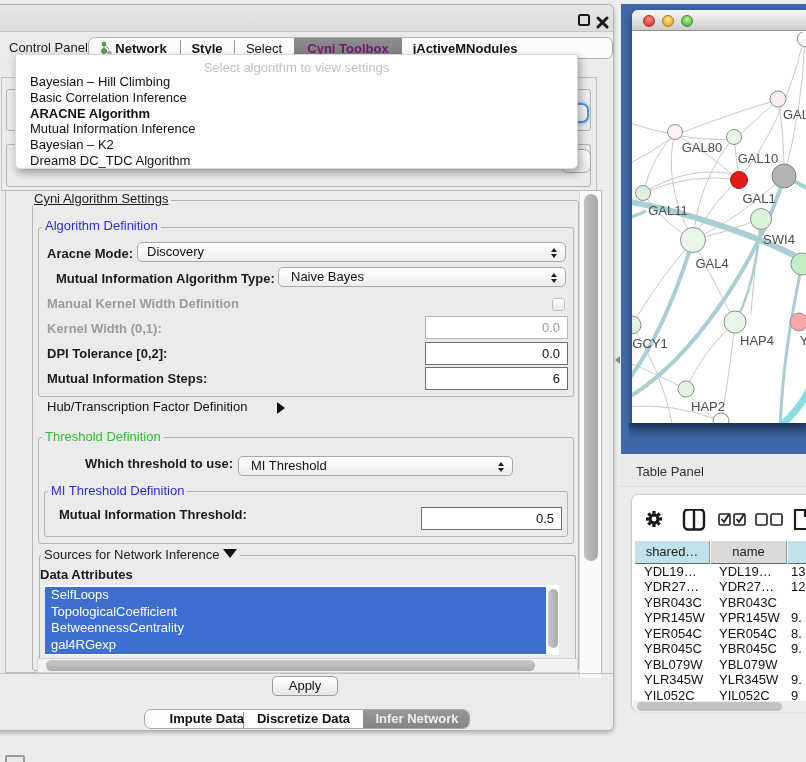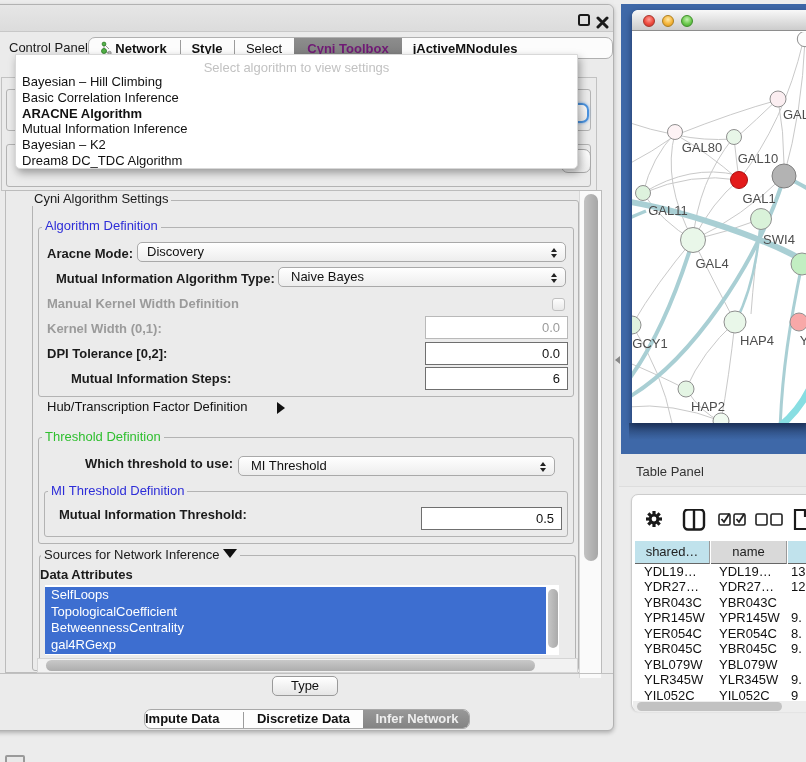--- a/index.html
+++ b/index.html
@@ -187,21 +187,21 @@
 
   <div class="abs" style="left:10px; top:72px; width:596px; height:114px; border:1px solid #c2c2c2;"></div>
   <div class="abs" style="left:15px; top:84px; width:585px; height:42px; border:1px solid #b3b3b3; border-radius:3px;"></div>
   <div class="abs" style="left:568px; top:98px; width:30px; height:20px; border:2.5px solid #4a92de; border-radius:7px; box-shadow:0 0 3px #70a8e8; background:linear-gradient(#fdfdfd,#ececec);"></div>
   <div class="abs" style="left:15px; top:139px; width:585px; height:43px; border:1px solid #b3b3b3; border-radius:3px;"></div>
   <div class="abs" style="left:570px; top:144px; width:30px; height:24px; border:1px solid #a9a9a9; border-radius:7px; background:linear-gradient(#fdfdfd,#ececec);"></div>
 
   <div class="abs" style="left:14px; top:185px; width:597px; height:483px; border:1px solid #bcbcbc; background:#ebebeb;"></div>
 
   <div class="group" style="left:41px; top:195px; width:547px; height:471px;"></div>
-  <div class="gtitle" style="left:40px; top:186px; color:#1b1b1b;">Cyni Algorithm Settings</div>
+  <div class="gtitle" style="left:40px; top:186px; color:#1b1b1b;text-decoration:underline;">Cyni Algorithm Settings</div>
 
   <div class="group" style="left:47px; top:222px; width:536px; height:170px;"></div>
   <div class="gtitle" style="left:51px; top:213px; color:#2d2dd8;">Algorithm Definition</div>
 
   <div class="lbl abs" style="left:56px; top:241px;">Aracne Mode:</div>
   <div class="combo" style="left:146px; top:237px; width:429px; height:20px; line-height:18px; padding-left:9px;">Discovery<span class="arr">
         <i class="up"></i>
         <i class="dn"></i>
       </span></div>
 
@@ -213,31 +213,31 @@
 
   <div class="lbl abs dis" style="left:56px; top:291px;">Manual Kernel Width Definition</div>
   <div class="abs" style="left:561px; top:293px; width:13px; height:13px; border:1px solid #c0c0c0; border-radius:3px; background:linear-gradient(#fdfdfd,#e9e9e9);"></div>
 
   <div class="lbl abs dis" style="left:56px; top:316px;">Kernel Width (0,1):</div>
   <div class="field" style="left:434px; top:311px; width:143px; border-color:#b9b9b9; color:#9b9b9b;">0.0</div>
 
   <div class="lbl abs" style="left:56px; top:341px;">DPI Tolerance [0,2]:</div>
   <div class="field" style="left:434px; top:337px; width:143px;">0.0</div>
 
-  <div class="lbl abs" style="left:56px; top:366px;margin-left:24px;">Mutual Information Steps:</div>
+  <div class="lbl abs" style="left:56px; top:366px;">Mutual Information Steps:</div>
   <div class="field" style="left:434px; top:362px; width:143px;">6</div>
 
   <div class="abs" style="left:56px; top:394px; font-size:13px; color:#111; white-space:nowrap;">Hub/Transcription Factor Definition</div>
   <div class="abs" style="left:286px; top:397px; width:0; height:0; border-top:6px solid transparent; border-bottom:6px solid transparent; border-left:8px solid #111;"></div>
 
   <div class="group" style="left:47px; top:432px; width:536px; height:107px;"></div>
   <div class="gtitle" style="left:51px; top:424px; color:#2fbf2f;">Threshold Definition</div>
 
   <div class="lbl abs" style="left:94px; top:451px;">Which threshold to use:</div>
-  <div class="combo" style="left:247px; top:451px; width:317px; height:20px; line-height:18px;">MI Threshold<span class="arr">
+  <div class="combo" style="left:247px; top:451px; width:275px; height:20px; line-height:18px;">MI Threshold<span class="arr">
         <i class="up"></i>
         <i class="dn"></i>
       </span></div>
 
   <div class="group" style="left:53px; top:486px; width:524px; height:46px;"></div>
   <div class="gtitle" style="left:57px; top:478px; color:#2d2dd8;">MI Threshold Definition</div>
 
   <div class="lbl abs" style="left:68px; top:502px;">Mutual Information Threshold:</div>
   <div class="field" style="left:430px; top:502px; width:141px;">0.5</div>
 
@@ -252,34 +252,34 @@
   </div>
   <div class="abs" style="left:557px; top:584px; width:10px; height:59px; background:linear-gradient(90deg,#c6c6c6,#aaaaaa); border-radius:5px;"></div>
 
   <div class="abs" style="left:46px; top:653px; width:541px; height:15px; background:#f2f2f2; border:1px solid #d5d5d5;"></div>
   <div class="abs" style="left:55px; top:655px; width:489px; height:11px; background:linear-gradient(#c9c9c9,#adadad); border-radius:6px;"></div>
 
   <div class="abs" style="left:588px; top:186px; width:22px; height:487px; background:#fafafa; border-left:1px solid #d8d8d8;"></div>
   <div class="abs" style="left:593px; top:189px; width:14px; height:367px; background:linear-gradient(90deg,#c2c2c2,#a6a6a6); border-radius:7px;"></div>
 
   <div class="abs" style="left:0; top:668px; width:622px; height:1px; background:#c0c0c0;"></div>
-  <div class="abs" style="left:281px; top:671px; width:66px; height:20px; background:linear-gradient(#ffffff,#e6e6e6); border:1px solid #9a9a9a; border-radius:5px; font-size:13px; color:#111; text-align:center; line-height:18px;">Type</div>
+  <div class="abs" style="left:281px; top:671px; width:66px; height:20px; background:linear-gradient(#ffffff,#e6e6e6); border:1px solid #9a9a9a; border-radius:5px; font-size:13px; color:#111; text-align:center; line-height:18px;">Apply</div>
 
   <div class="abs" style="left:153px; top:704px; width:326px; height:20px; background:#fdfdfd; border:1px solid #a8a8a8; border-radius:7px; overflow:hidden;">
     <div class="abs" style="left:98px; top:2px; width:1px; height:16px; background:#9c9c9c;"></div>
     <div class="abs" style="left:218px; top:0; width:108px; height:20px; background:linear-gradient(#989898,#828282);"></div>
-    <div class="abs" style="left:0; top:1px; width:99px; font-size:13px; font-weight:bold; color:#111; text-align:left;">Impute Data</div>
+    <div class="abs" style="left:0; top:1px; width:99px; font-size:13px; font-weight:bold; color:#111; text-align:right;">Impute Data</div>
     <div class="abs" style="left:99px; top:1px; width:119px; font-size:13px; font-weight:bold; color:#111; text-align:center;">Discretize Data</div>
     <div class="abs" style="left:218px; top:1px; width:108px; font-size:13px; font-weight:bold; color:#eeeeee; text-align:center;">Infer Network</div>
   </div>
 </div>
 
 <div class="abs" style="left:15px; top:54px; width:563px; height:115px; background:#fff; border:1px solid #d8d8d8; border-radius:0 0 5px 5px; box-shadow:2px 4px 9px rgba(0,0,0,0.35); z-index:5;">
   <div style="text-align:center; font-size:13px; color:#c2c2c2; padding-top:5px; height:15px;">Select algorithm to view settings</div>
-  <div style="font-size:13px; color:#111; padding-left:6px; line-height:15.8px; padding-top:4px;">
+  <div style="font-size:13px; color:#111; padding-left:6px; line-height:15.8px; padding-top:4px;margin-left:8px;">
     Bayesian – Hill Climbing<br>
     Basic Correlation Inference<br>
     <b>ARACNE Algorithm</b><br>
     Mutual Information Inference<br>
     Bayesian – K2<br>
     Dream8 DC_TDC Algorithm
   </div>
 </div>
 
 <div class="abs" style="left:5px; top:755px; width:20px; height:18px; background:#e9e9e9; border:2px solid #9a9a9a; border-radius:2px;"></div>

